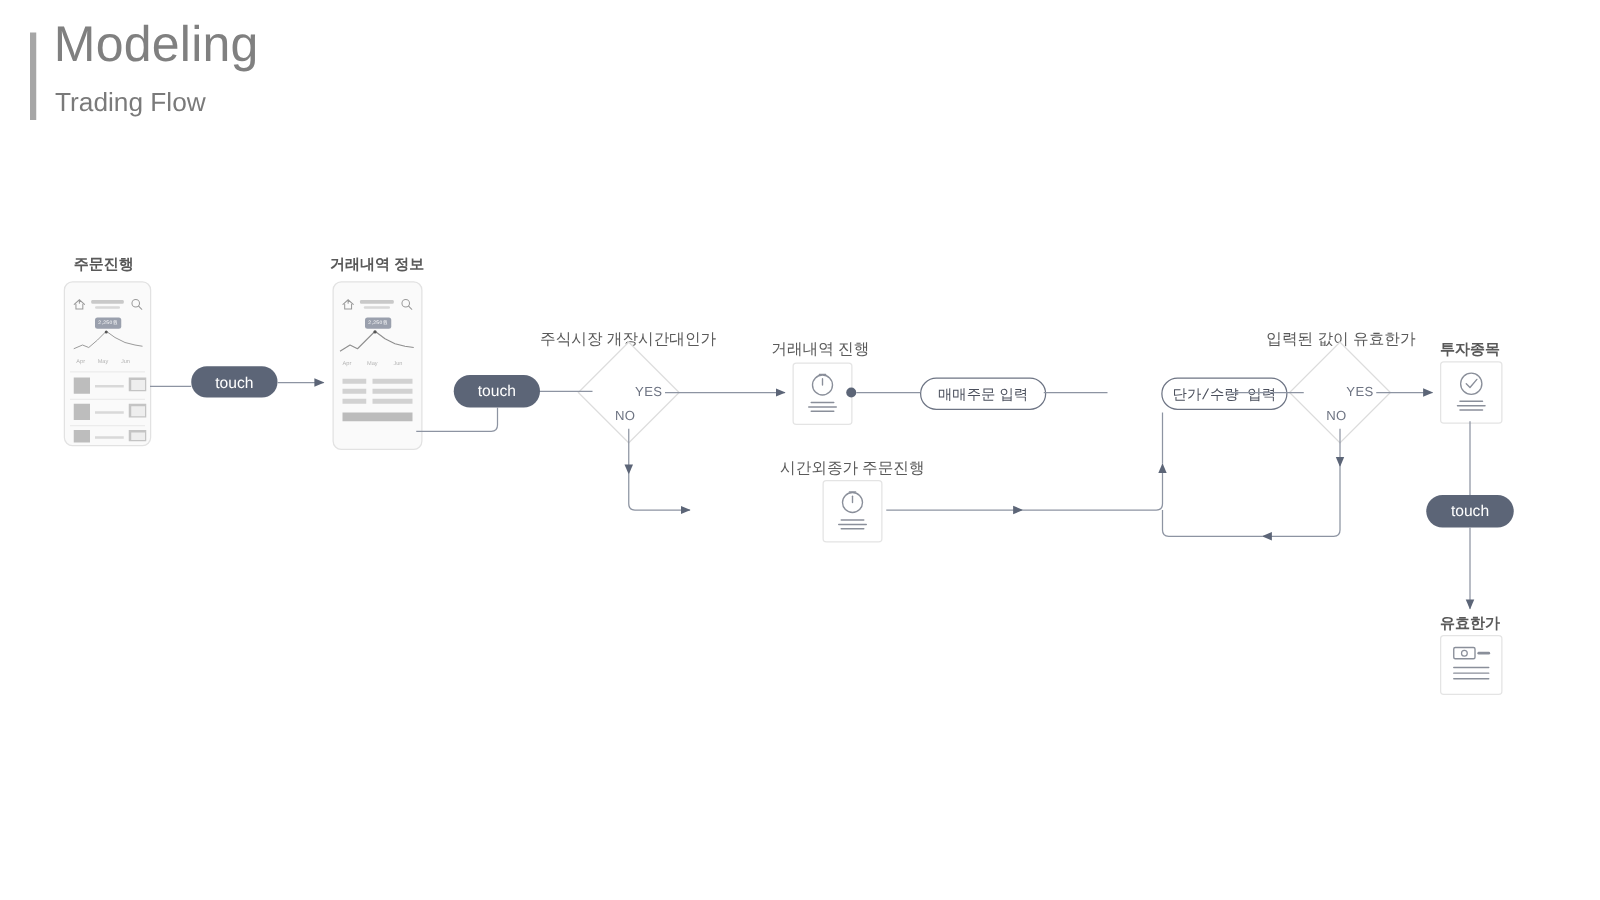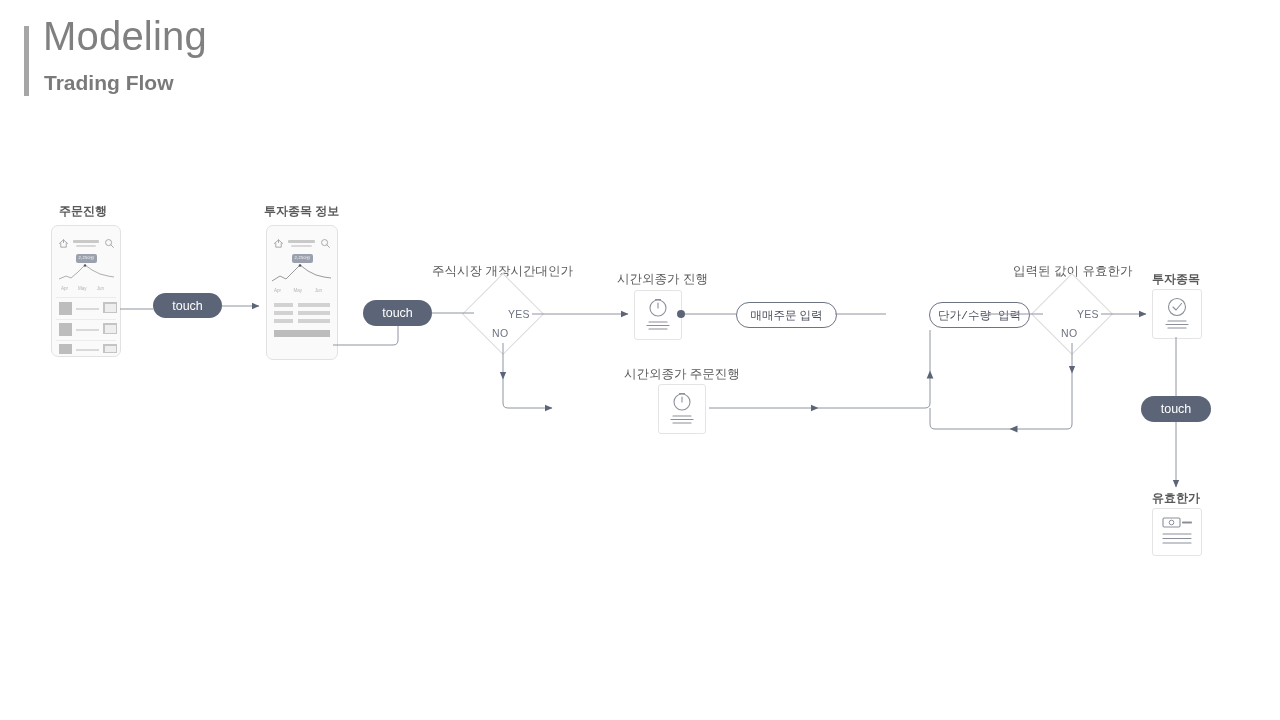--- a/index.html
+++ b/index.html
@@ -7,21 +7,21 @@
     width:1280px;height:720px;background:#ffffff;
     font-family:"Liberation Sans","DejaVu Sans",sans-serif;
     color:#6b6b6b;overflow:hidden;position:relative;
   }
   .canvas{position:absolute;inset:0;}
 
   
   #header{position:absolute;left:24px;top:24px;width:420px;height:72px;}
   #header .bar{position:absolute;left:0;top:2px;width:5px;height:70px;background:#a6a6a6;}
   #title{position:absolute;left:19px;top:-8px;font-size:40px;font-weight:400;color:#808080;letter-spacing:.2px;line-height:1;}
-  #subtitle{position:absolute;left:20px;top:48px;font-size:21px;font-weight:700;color:#7a7a7a;line-height:1;}
+  #subtitle{position:absolute;left:20px;top:48px;font-size:21px;font-weight:400;color:#7a7a7a;line-height:1;}
 
   
   .cap{position:absolute;font-size:12px;color:#595959;white-space:nowrap;font-weight:700;}
   .cap.norm{font-weight:400;color:#5a5a5a;}
 
   
   .phone{position:absolute;background:#fafafa;border:1px solid #e2e2e2;border-radius:7px;}
   .ph-home{position:absolute;width:11px;height:11px;}
   .ph-searchbar{position:absolute;background:#c9c9c9;border-radius:1px;}
   .ph-searchbar2{position:absolute;background:#d8d8d8;border-radius:1px;}
@@ -111,21 +111,21 @@
     <div class="ph-sep" style="left:4px;top:114px;width:60px;"></div>
     <div class="ph-row">
       <div class="ph-sq" style="left:7px;top:118px;width:13px;height:10px;"></div>
       <div class="ph-line" style="left:24px;top:123px;width:23px;"></div>
       <div class="ph-btn" style="left:51px;top:118px;width:14px;height:9px;">
           <i style="left:1.5px;top:1.5px;width:11px;height:6px;"></i>
         </div>
     </div>
   </div>
 
-  <div class="cap" style="left:264px;top:203px;">투자종목 정보</div>
+  <div class="cap" style="left:264px;top:203px;">거래내역 정보</div>
   <div class="phone" style="left:266px;top:225px;width:70px;height:133px;">
     <svg class="ph-home" style="left:6px;top:12px;" viewBox="0 0 12 12">
       <path d="M1.5 6 L6 2 L10.5 6 M3 6 v4 h6 v-4 M6 2 v3" stroke="#9a9a9a" stroke-width="0.9" fill="none" stroke-linecap="round"></path>
     </svg>
     <div class="ph-searchbar" style="left:21px;top:14px;width:27px;height:3px;"></div>
     <div class="ph-searchbar2" style="left:24px;top:19px;width:21px;height:2px;"></div>
     <svg class="ph-mag" style="left:53px;top:12px;" viewBox="0 0 12 12">
       <circle cx="5" cy="5" r="3.3" stroke="#9a9a9a" stroke-width="0.9" fill="none"></circle>
       <path d="M7.5 7.5 L10.3 10.3" stroke="#9a9a9a" stroke-width="0.9" stroke-linecap="round"></path>
     </svg>
@@ -161,21 +161,21 @@
     <span>touch</span>
   </div>
 
   <div class="cap norm" style="left:432px;top:263px;font-size:12.5px;">주식시장 개장시간대인가</div>
   <div class="diamond" style="left:474px;top:285px;width:58px;height:58px;">
     <div class="dshape"></div>
   </div>
   <div class="yn" style="left:508px;top:308px;">YES</div>
   <div class="yn" style="left:492px;top:327px;">NO</div>
 
-  <div class="cap norm" style="left:617px;top:271px;font-size:12.5px;">시간외종가 진행</div>
+  <div class="cap norm" style="left:617px;top:271px;font-size:12.5px;">거래내역 진행</div>
   <div class="iconbox" style="left:634px;top:290px;width:46px;height:48px;">
     <svg viewBox="0 0 46 48" style="width:46px;height:48px;">
       <circle cx="23" cy="17" r="8" stroke="#8a8f9a" stroke-width="1.1" fill="none"></circle>
       <path d="M23 17 v-5" stroke="#8a8f9a" stroke-width="1.1" stroke-linecap="round"></path>
       <path d="M20.5 8.5 h5" stroke="#8a8f9a" stroke-width="1.1" stroke-linecap="round"></path>
       <path d="M14 31 h18 M12 34.5 h22 M14 38 h18" stroke="#8a8f9a" stroke-width="1.2" stroke-linecap="round"></path>
     </svg>
   </div>
   <div class="dot" style="left:677px;top:310px;"></div>
 

